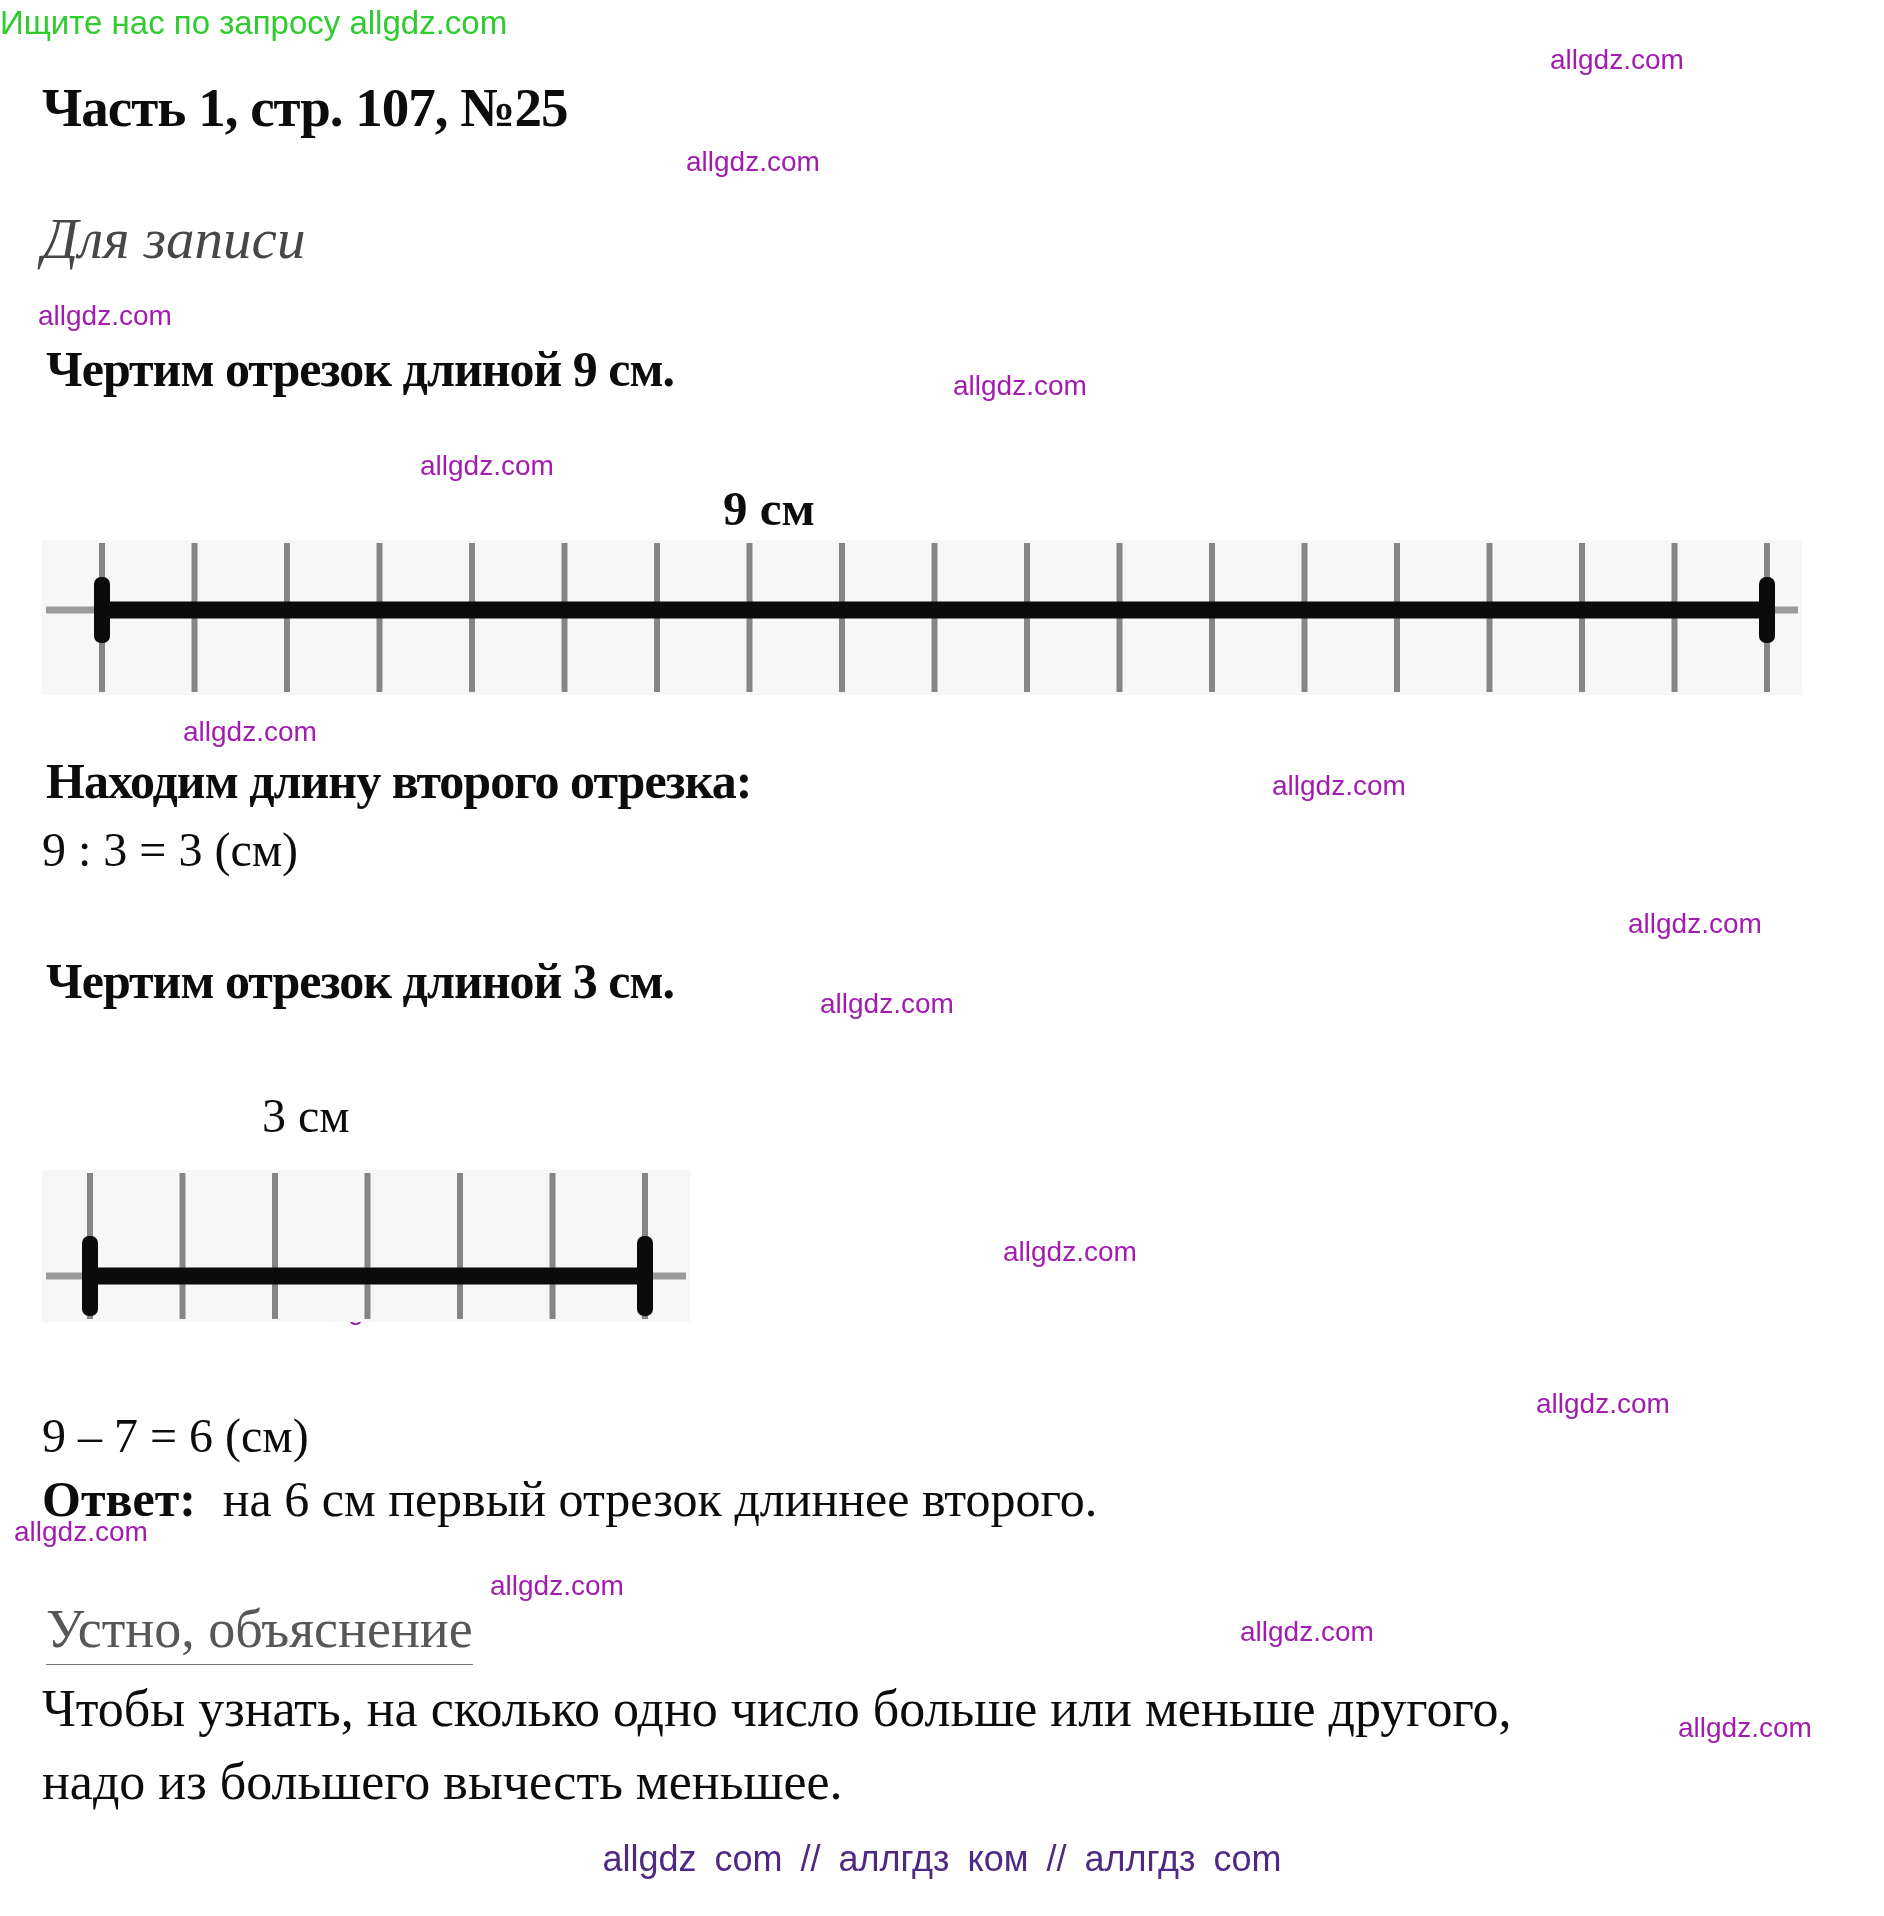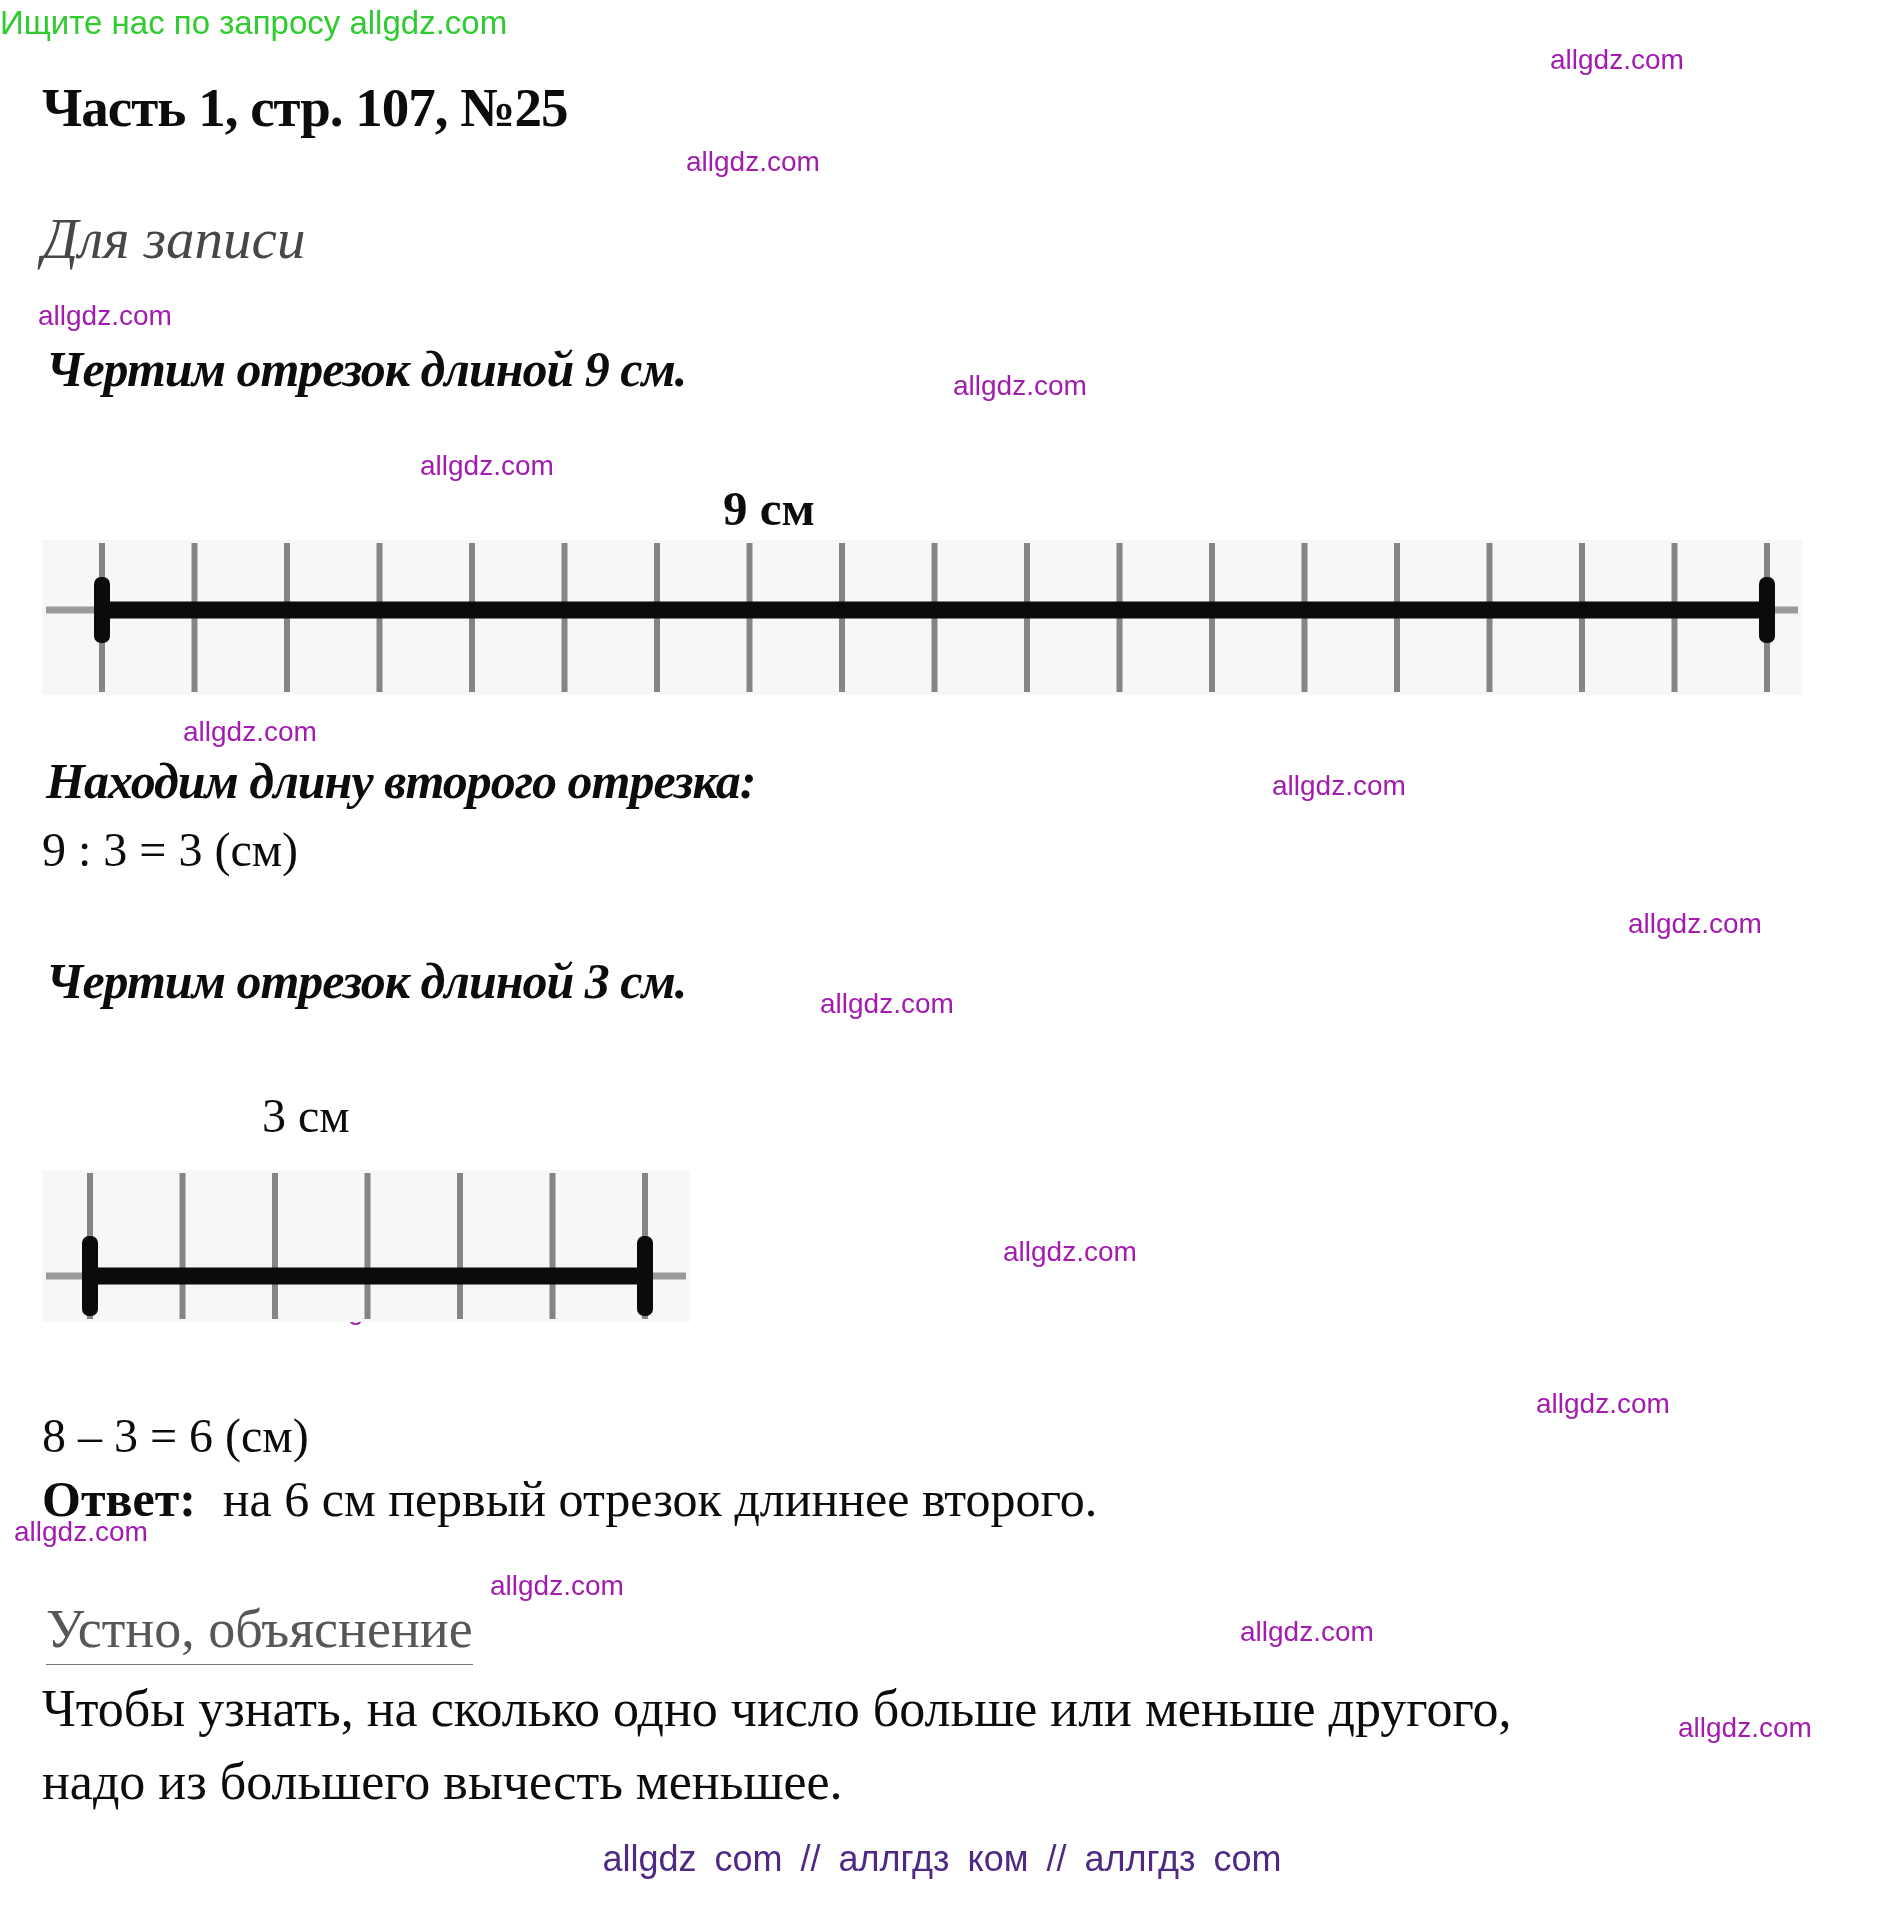--- a/index.html
+++ b/index.html
@@ -18,21 +18,21 @@
     left: 0; top: 4px; width: 100%;
     font-family: "Liberation Sans", "DejaVu Sans", sans-serif;
     font-size: 33px; font-weight: 400;
   }
   .wm {
     font-family: "Liberation Sans", "DejaVu Sans", sans-serif;
     font-size: 28px; color: #a21caf; font-weight: 400;
   }
   .doc-title { font-size: 55px; font-weight: 700; letter-spacing: -1px; }
   .subtitle  { font-size: 57px; font-style: italic; }
-  .step-h    { font-size: 50px; font-weight: 700; font-style: italic; letter-spacing: -1px; }
+  .step-h    { font-size: 50px; font-weight: 700; letter-spacing: -1px; }
   .seg-label-bold { font-size: 49px; font-weight: 700; }
   .seg-label      { font-size: 48px; font-weight: 400; }
   .equation  { font-size: 48px; font-weight: 400; font-family: Liberation Serif, serif; }
   .answer    { font-size: 50px; }
   .answer .lbl { font-weight: 700; }
   .answer .txt { font-weight: 400; margin-left: 27px; }
   .oral-h {
     font-size: 54px; font-weight: 400;
     padding-bottom: 4px;
     border-bottom: 1px solid #ec4899;
@@ -120,21 +120,21 @@
       <line x1="418" y1="3" x2="418" y2="149" stroke="#858585" stroke-width="6"></line>
       <line x1="510.5" y1="3" x2="510.5" y2="149" stroke="#858585" stroke-width="6"></line>
       <line x1="603" y1="3" x2="603" y2="149" stroke="#858585" stroke-width="6"></line>
       <line x1="4" y1="106" x2="644" y2="106" stroke="#9a9a9a" stroke-width="7"></line>
       <line x1="48" y1="106" x2="603" y2="106" stroke="#0b0b0b" stroke-width="17"></line>
       <rect x="40" y="66" width="16" height="80" rx="7" fill="#0b0b0b"></rect>
       <rect x="595" y="66" width="16" height="80" rx="7" fill="#0b0b0b"></rect>
     </svg>
 
 
-  <div class="abs equation" style="left:42px; top:1408px;">8 – 3 = 6 (см)</div>
+  <div class="abs equation" style="left:42px; top:1408px;">9 – 7 = 6 (см)</div>
 
   <div class="abs answer" style="left:42px; top:1470px;">
     <span class="lbl">Ответ:</span><span class="txt">на 6 см первый отрезок длиннее второго.</span>
   </div>
 
   <div class="abs oral-h" style="left:46px; top:1598px; color:#575757; border-bottom-color:#747474;">Устно, объяснение</div>
 
   <div class="abs expl" style="left:42px; top:1672px;">
     <div>Чтобы узнать, на сколько одно число больше или меньше другого,</div>
     <div>надо из большего вычесть меньшее.</div>

